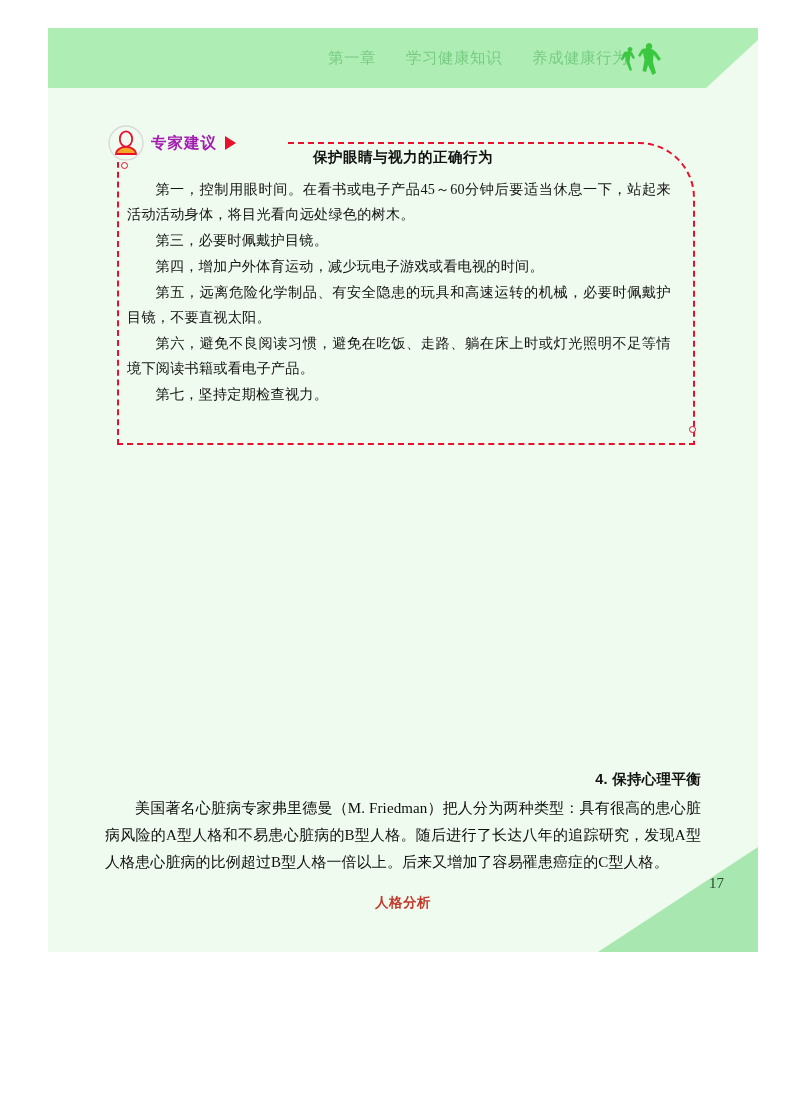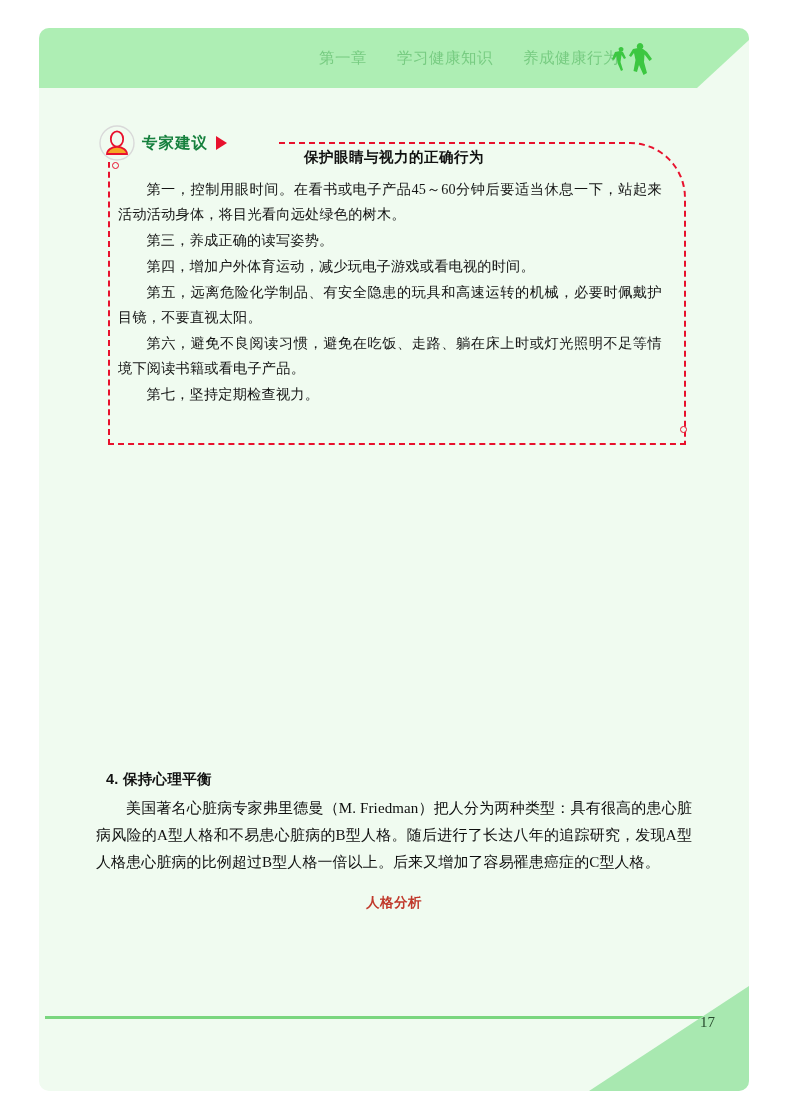--- a/index.html
+++ b/index.html
@@ -10,27 +10,26 @@
   body {
     width: 800px;
     height: 1094px;
     font-family: "Liberation Serif", "DejaVu Serif", serif;
     -webkit-font-smoothing: antialiased;
   }
 
   
   #page {
     position: absolute;
-    left: 39px;
+    left: 48px;
     top: 28px;
     width: 710px;
-    height: 1063px;
+    height: 924px;
     background: #f0fbf0;
     overflow: hidden;
-    border-radius: 10px;
   }
 
   
   #header-band {
     position: absolute;
     left: 0;
     top: 0;
     width: 710px;
     height: 60px;
     background: #aeeeb4;
@@ -117,21 +116,21 @@
     z-index: 4;
     background: #f0fbf0;
     padding-right: 6px;
   }
   #expert-icon {
     width: 38px;
     height: 38px;
     flex: 0 0 38px;
   }
   #expert-title {
-    color: #15803d;
+    color: #a21caf;
     font-family: "Liberation Sans", sans-serif;
     font-weight: bold;
     font-size: 15.5px;
     letter-spacing: 1px;
     margin-left: 6px;
     white-space: nowrap;
   }
   #expert-arrow {
     margin-left: 8px;
     width: 0;
@@ -202,20 +201,21 @@
     position: relative;
     margin-top: 352px;
   }
   #section-heading {
     font-family: "Liberation Sans", sans-serif;
     font-weight: bold;
     font-size: 14.5px;
     color: #111111;
     margin: 0 0 6px 10px;
     letter-spacing: 0.3px;
+    text-align: right;
   }
   .body-p {
     font-family: "Liberation Serif", "DejaVu Serif", serif;
     font-size: 15px;
     color: #0e0e0e;
     line-height: 27px;
     text-indent: 2em;
     text-align: justify;
     margin: 0;
     letter-spacing: 0.1px;
@@ -265,21 +265,21 @@
           <ellipse cx="19" cy="15" rx="6.2" ry="7.6" fill="none" stroke="#e8112d" stroke-width="1.8"></ellipse>
           <path d="M9 30 a10 7.2 0 0 1 20 0 z" fill="#f5a623" stroke="#e8112d" stroke-width="1.8"></path>
         </svg>
         <span id="expert-title">专家建议</span>
         <span id="expert-arrow"></span>
       </div>
 
       <div id="expert-body">
         <div id="expert-heading">保护眼睛与视力的正确行为</div>
         <p class="advice-p">第一，控制用眼时间。在看书或电子产品45～60分钟后要适当休息一下，站起来活动活动身体，将目光看向远处绿色的树木。</p>
-        <p class="advice-p">第三，养成正确的读写姿势。</p>
+        <p class="advice-p">第三，必要时佩戴护目镜。</p>
         <p class="advice-p">第四，增加户外体育运动，减少玩电子游戏或看电视的时间。</p>
         <p class="advice-p">第五，远离危险化学制品、有安全隐患的玩具和高速运转的机械，必要时佩戴护目镜，不要直视太阳。</p>
         <p class="advice-p">第六，避免不良阅读习惯，避免在吃饭、走路、躺在床上时或灯光照明不足等情境下阅读书籍或看电子产品。</p>
         <p class="advice-p">第七，坚持定期检查视力。</p>
       </div>
     </div>
 
     <div id="article">
       <div id="section-heading">4. 保持心理平衡</div>
       <p class="body-p">美国著名心脏病专家弗里德曼（M. Friedman）把人分为两种类型：具有很高的患心脏病风险的A型人格和不易患心脏病的B型人格。随后进行了长达八年的追踪研究，发现A型人格患心脏病的比例超过B型人格一倍以上。后来又增加了容易罹患癌症的C型人格。</p>

